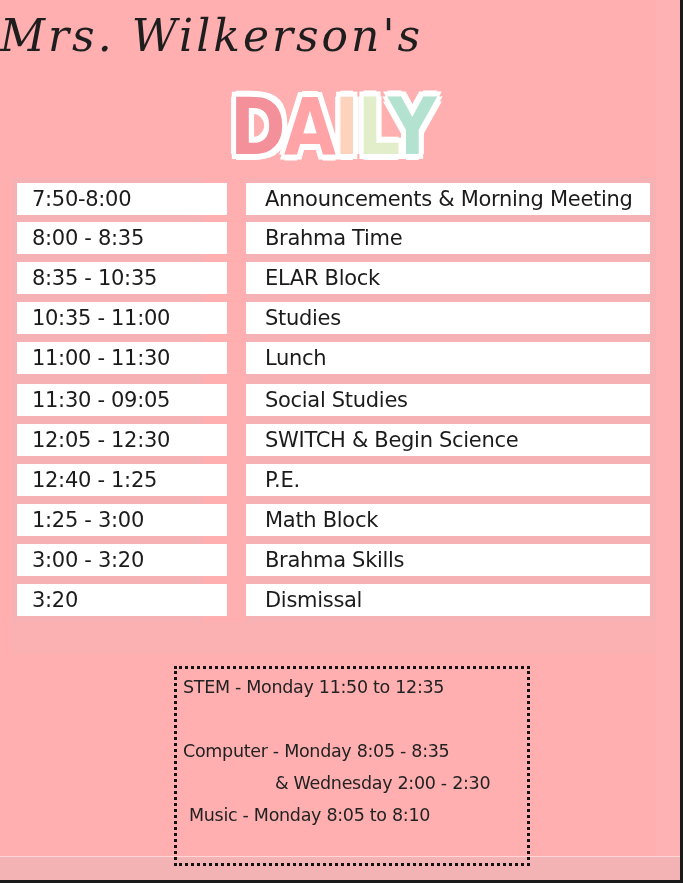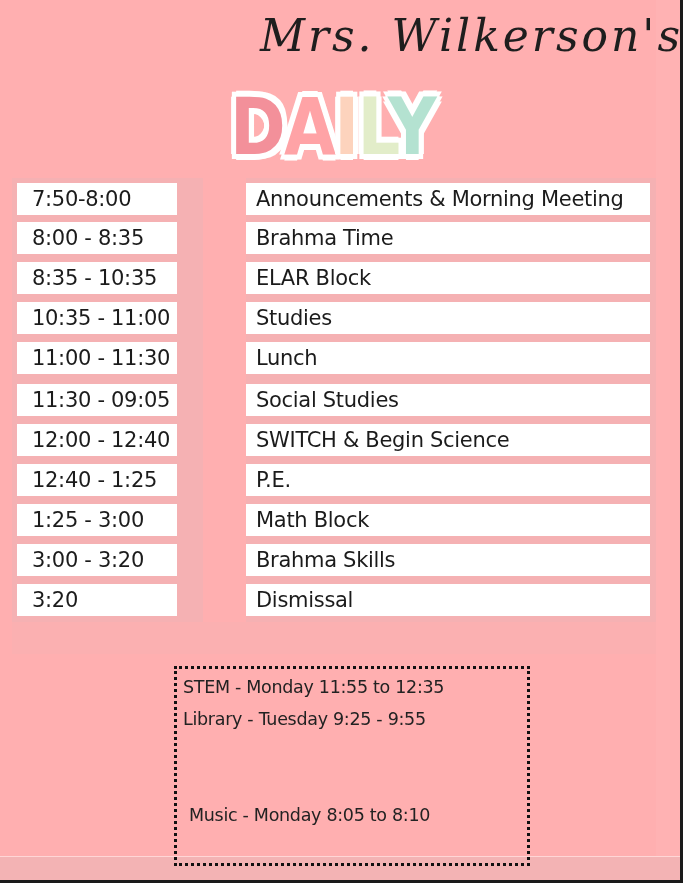--- a/index.html
+++ b/index.html
@@ -15,21 +15,21 @@
     position: absolute; left: 680px; top: 0; width: 3px; height: 883px; background: #1a1a1a;
   }
   .bottom-band {
     position: absolute; left: 0; top: 856px; width: 680px; height: 24px;
     background: #f3b3b4; border-top: 1px solid #ffd6d6;
   }
   .right-strip {
     position: absolute; left: 656px; top: 0; width: 24px; height: 856px; background: #ffb2b3;
   }
   .teacher-name {
-    position: absolute; left: 0; top: 10px; width: 683px; text-align: right;
+    position: absolute; left: 0; top: 10px; width: 683px; text-align: left;
     font-family: "DejaVu Serif", serif; font-style: italic; font-weight: 300;
     font-size: 44px; color: #1e1e1e; letter-spacing: 3px;
   }
   .title-wrap {
     position: absolute; left: 78px; top: 78px; width: 528px; height: 98px;
     text-align: center;
   }
   .title {
     display: inline-block; font-family: "DejaVu Sans", sans-serif; font-weight: bold;
     font-size: 78px; letter-spacing: -2px; line-height: 98px;
@@ -56,22 +56,22 @@
   }
   .col-gap {
     position: absolute; left: 203px; top: 178px; width: 43px; height: 444px; background: #ffafb0;
   }
   .row { position: absolute; left: 0; height: 32px; }
   .cell {
     position: absolute; top: 0; height: 32px; background: #ffffff;
     font-size: 21px; line-height: 32px; color: #1b1b1b; white-space: nowrap;
     letter-spacing: -0.3px;
   }
-  .cell.time { left: 17px; width: 160px; padding-left: 15px; box-sizing: border-box; }
-  .cell.activity { left: 246px; width: 404px; padding-left: 10px; box-sizing: border-box; }
+  .cell.time { left: 17px; width: 210px; padding-left: 15px; box-sizing: border-box; }
+  .cell.activity { left: 246px; width: 404px; padding-left: 19px; box-sizing: border-box; }
 
   .specials {
     position: absolute; left: 174px; top: 666px; width: 356px; height: 200px;
     border: 3px dotted #111; box-sizing: border-box;
   }
   .special-line {
     position: absolute; left: 6px; font-size: 17.5px; color: #222; white-space: nowrap;
     letter-spacing: -0.3px;
   }
 </style>
@@ -110,21 +110,21 @@
   </div>
   <div class="row" style="top:342px">
     <div class="cell time">11:00 - 11:30</div>
     <div class="cell activity">Lunch</div>
   </div>
   <div class="row" style="top:384px">
     <div class="cell time">11:30 - 09:05</div>
     <div class="cell activity">Social Studies</div>
   </div>
   <div class="row" style="top:424px">
-    <div class="cell time">12:00 - 12:40</div>
+    <div class="cell time">12:05 - 12:30</div>
     <div class="cell activity">SWITCH &amp; Begin Science</div>
   </div>
   <div class="row" style="top:464px">
     <div class="cell time">12:40 - 1:25</div>
     <div class="cell activity">P.E.</div>
   </div>
   <div class="row" style="top:504px">
     <div class="cell time">1:25 - 3:00</div>
     <div class="cell activity">Math Block</div>
   </div>
@@ -132,19 +132,20 @@
     <div class="cell time">3:00 - 3:20</div>
     <div class="cell activity">Brahma Skills</div>
   </div>
   <div class="row" style="top:584px">
     <div class="cell time">3:20</div>
     <div class="cell activity">Dismissal</div>
   </div>
 </div>
 
 <div class="specials">
-  <div class="special-line" style="top:8px">STEM - Monday 11:55 to 12:35</div>
-  <div class="special-line" style="top:40px">Library - Tuesday 9:25 - 9:55</div>
+  <div class="special-line" style="top:8px">STEM - Monday 11:50 to 12:35</div>
+  <div class="special-line" style="top:72px">Computer - Monday 8:05 - 8:35</div>
+  <div class="special-line" style="top:104px; left:98px">&amp; Wednesday 2:00 - 2:30</div>
   <div class="special-line" style="top:136px; left:12px">Music - Monday 8:05 to 8:10</div>
 </div>
 
 <div class="page-border-right"></div>
 <div class="page-border-bottom"></div>
 
 </body></html>

